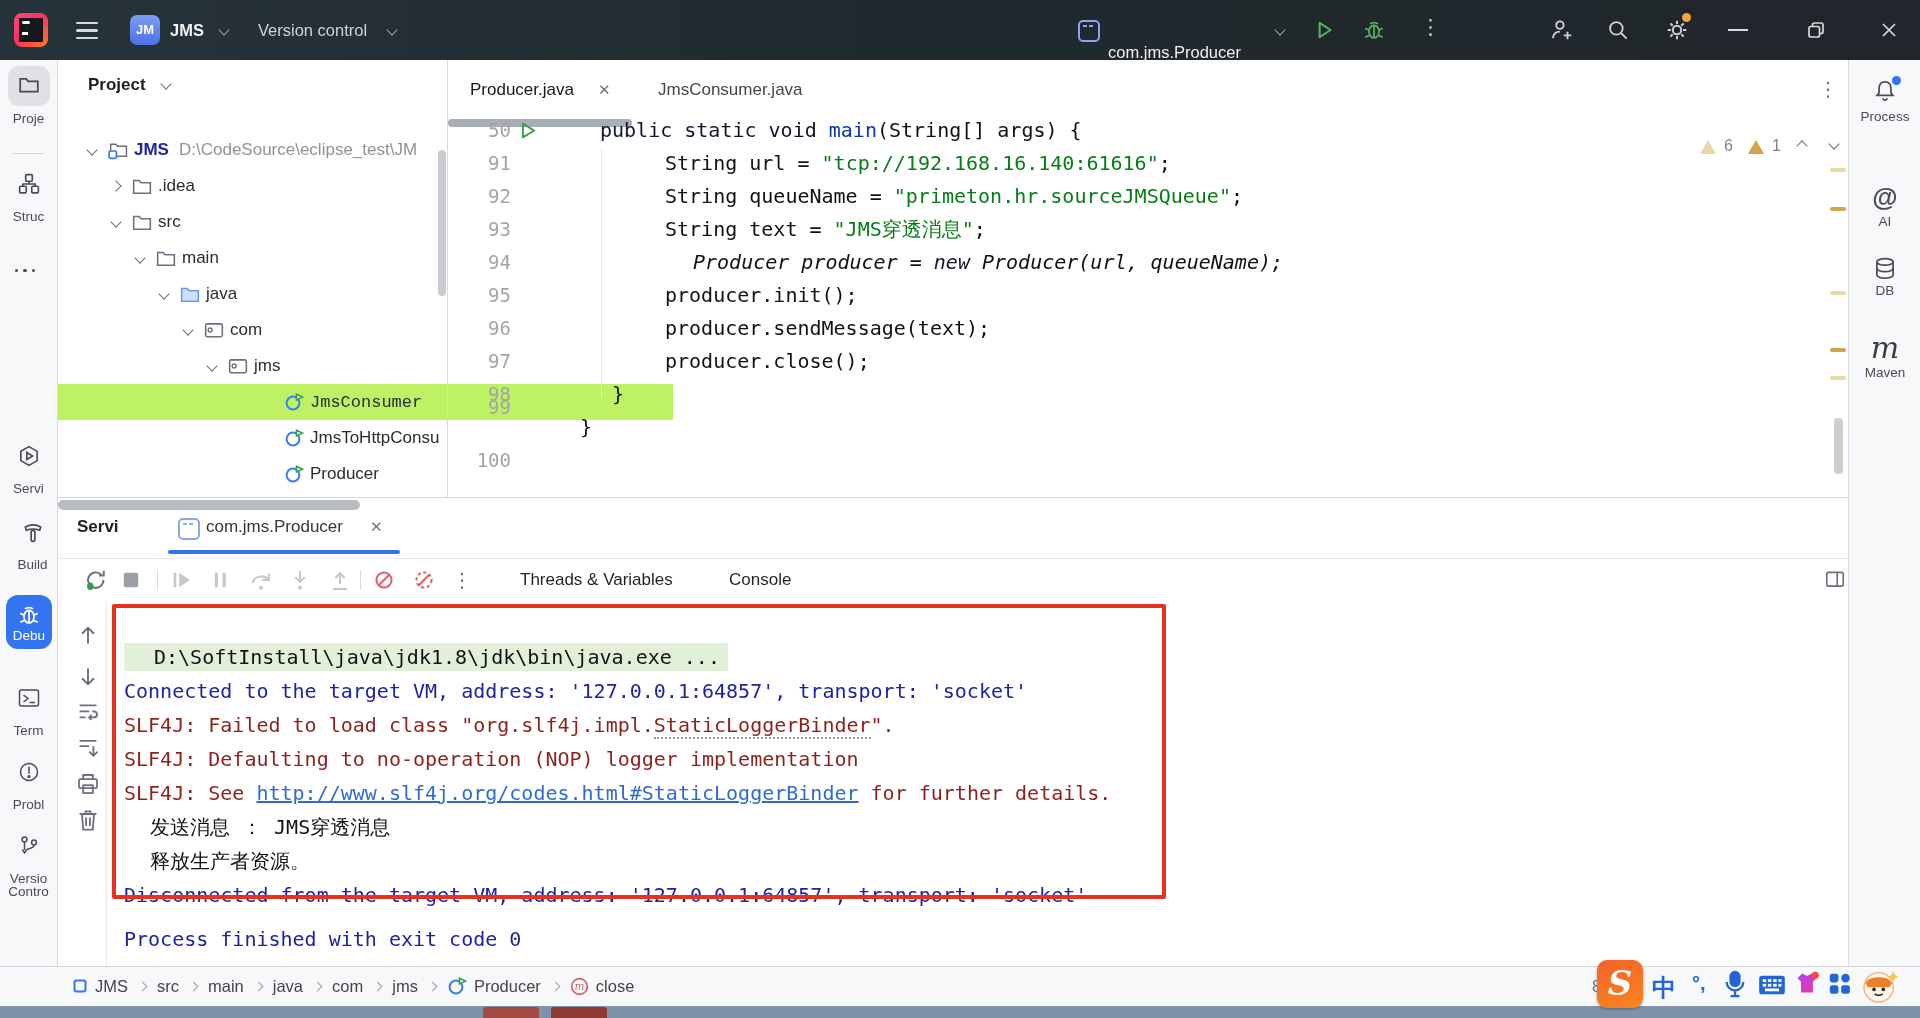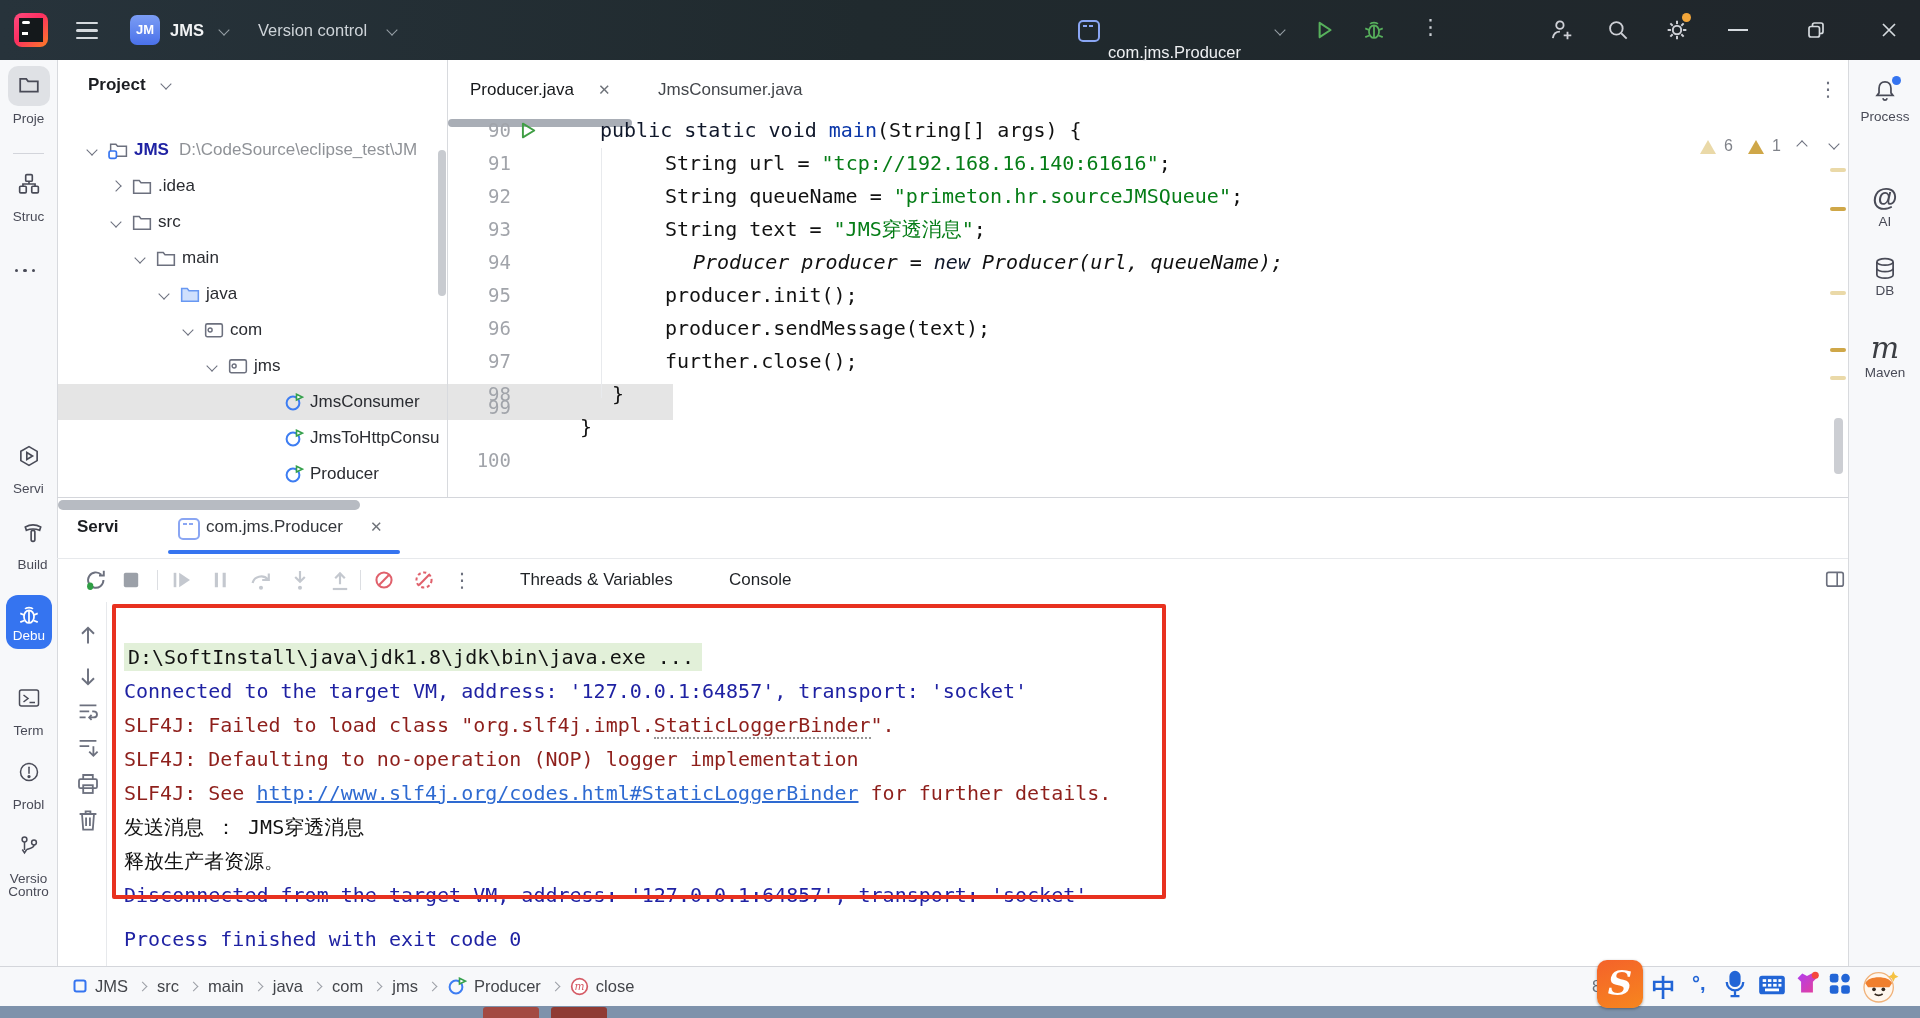--- a/index.html
+++ b/index.html
@@ -39,21 +39,21 @@
   .sicon.on{background:#dfe1e5;}
   .slabel{font-size:13.5px;color:#494b57;margin-top:1px;}
   .debug-pill{left:6px;width:46px;border-radius:12px;background:#3574f0;padding:8px 0 6px 0;text-align:center;}
   .debug-pill .slabel{color:#fff;}
   .sdivider{left:13px;width:31px;height:1px;background:#d3d5db;}
   .dots3 i{display:inline-block;width:3.5px;height:3.5px;border-radius:50%;background:#494b57;margin:0 2.5px;}
 
   
   .proj-title{left:88px;top:75px;font-size:17px;font-weight:bold;color:#1c1e22;}
   .trow{position:absolute;left:58px;width:389px;height:36px;display:flex;align-items:center;overflow:hidden;white-space:nowrap;}
-  .trow.sel{background:#e5e5e5;}
+  .trow.sel{background:#bef264;font-family:Liberation Mono, monospace;}
   .tchev{display:inline-flex;width:16px;justify-content:center;margin-right:8px;flex:none;}
   .ticon{display:inline-block;width:20px;margin-right:6px;flex:none;}
   .tname{font-size:17px;color:#2a2c31;}
   .tname.b{font-weight:bold;}
   .tpath{font-size:17px;color:#8f9297;margin-left:10px;}
   .hscroll{left:58px;top:500px;width:302px;height:10px;border-radius:5px;background:#b7bbc2;}
   .vscroll{left:438px;top:150px;width:8px;height:146px;border-radius:4px;background:#c8cbd0;}
   .vline{width:1px;background:#d8dade;}
   .hline{height:1px;background:#d8dade;}
 
@@ -75,21 +75,21 @@
   .dbg-tab-label{font-size:17px;color:#33363b;line-height:34px;}
   .dbg-underline{left:168px;top:550px;width:232px;height:4px;border-radius:2px;background:#3574f0;}
   .tool{position:absolute;width:24px;height:24px;top:568px;}
   .tbdivider{top:570px;width:1px;height:20px;background:#dcdee2;}
   .viewtab{position:absolute;top:566px;height:28px;line-height:28px;font-size:17px;color:#1f2226;}
   .gicon{position:absolute;left:76px;width:24px;height:24px;}
 
   
   .cline{position:absolute;left:124px;height:34px;line-height:34px;white-space:pre;
     font-family:"DejaVu Sans Mono",monospace;font-size:20px;}
-  .o{color:#121212;} .b{color:#1f22a3;} .r{color:#8e1f1b;}
+  .o{color:#121212;margin-left:26px;} .b{color:#1f22a3;} .r{color:#8e1f1b;}
   .l{color:#2e6ad1;text-decoration:underline;}
   .ru{color:#8e1f1b;border-bottom:2px dotted #979797;}
   .hlspan{background:#e2f0d9;padding:2px 8px 2px 4px;}
   .redbox{left:112px;top:604px;width:1046px;height:287px;border:4px solid #e8311f;border-radius:2px;
     z-index:30;pointer-events:none;}
 
   
   .statusbar{left:0;top:966px;width:1920px;height:40px;background:#f7f8fa;border-top:1px solid #d4d6db;box-sizing:border-box;}
   .crumbs{position:absolute;left:72px;top:966px;height:40px;display:flex;align-items:center;}
   .crumb{font-size:16.5px;color:#43454a;white-space:nowrap;}
@@ -382,41 +382,41 @@
   <div class="abs vscroll"></div>
   <div class="abs vline" style="left:447px;top:60px;height:437px;"></div>
 
   <div class="abs tabbar-text" style="left:470px;top:60px;color:#16181b;">Producer.java</div>
   <div class="abs tabbar-text" style="left:598px;top:60px;color:#6f737a;font-size:15px;">✕</div>
   <div class="abs tabbar-text" style="left:658px;top:60px;color:#43464b;">JmsConsumer.java</div>
   <div class="abs tabbar-text" style="left:1818px;top:60px;color:#6c707e;font-size:20px;">⋮</div>
   <div class="abs tab-underline"></div>
 
   <div class="abs" id="code" style="left:0;top:0;">
-      <div class="gut" style="top: 114px;">90</div>
+      <div class="gut" style="top: 114px;">50</div>
       <div class="abs" style="left: 520px; top: 122px;">
         <svg width="16" height="17" viewBox="0 0 14 15">
           <path d="M2.5 1.5l10 6-10 6z" fill="none" stroke="#3f9e44" stroke-width="1.7" stroke-linejoin="round"></path>
         </svg>
       </div>
       <div class="eline" style="top: 114px; left: 600px;"><span class="k">public static void </span><span class="f">main</span><span class="p">(String[] args) {</span></div>
       <div class="gut" style="top: 147px;">91</div>
       <div class="eline" style="top: 147px; left: 665px;"><span class="p">String url = </span><span class="s">"tcp://192.168.16.140:61616"</span><span class="p">;</span></div>
       <div class="gut" style="top: 180px;">92</div>
       <div class="eline" style="top: 180px; left: 665px;"><span class="p">String queueName = </span><span class="s">"primeton.hr.sourceJMSQueue"</span><span class="p">;</span></div>
       <div class="gut" style="top: 213px;">93</div>
       <div class="eline" style="top: 213px; left: 665px;"><span class="p">String text = </span><span class="s">"JMS穿透消息"</span><span class="p">;</span></div>
       <div class="gut" style="top: 246px;">94</div>
       <div class="eline" style="top: 246px; left: 693px; font-style: italic;"><span class="p">Producer producer = </span><span class="k">new</span><span class="p"> Producer(url, queueName);</span></div>
       <div class="gut" style="top: 279px;">95</div>
       <div class="eline" style="top: 279px; left: 665px;"><span class="p">producer.init();</span></div>
       <div class="gut" style="top: 312px;">96</div>
       <div class="eline" style="top: 312px; left: 665px;"><span class="p">producer.sendMessage(text);</span></div>
       <div class="gut" style="top: 345px;">97</div>
-      <div class="eline" style="top: 345px; left: 665px;"><span class="p">further.close();</span></div>
+      <div class="eline" style="top: 345px; left: 665px;"><span class="p">producer.close();</span></div>
       <div class="gut" style="top: 378px;">98</div>
       <div class="eline" style="top: 378px; left: 612px;"><span class="p">}</span></div>
       <div class="gut" style="top: 391px;">99</div>
       <div class="eline" style="top: 411px; left: 580px;"><span class="p">}</span></div>
       <div class="gut" style="top: 444px;">100</div>
       <div class="eline" style="top: 444px; left: 665px;"></div>
     </div>
   <div class="abs iguide"></div>
 
   <div class="abs" style="left:1700px;top:140px;">

